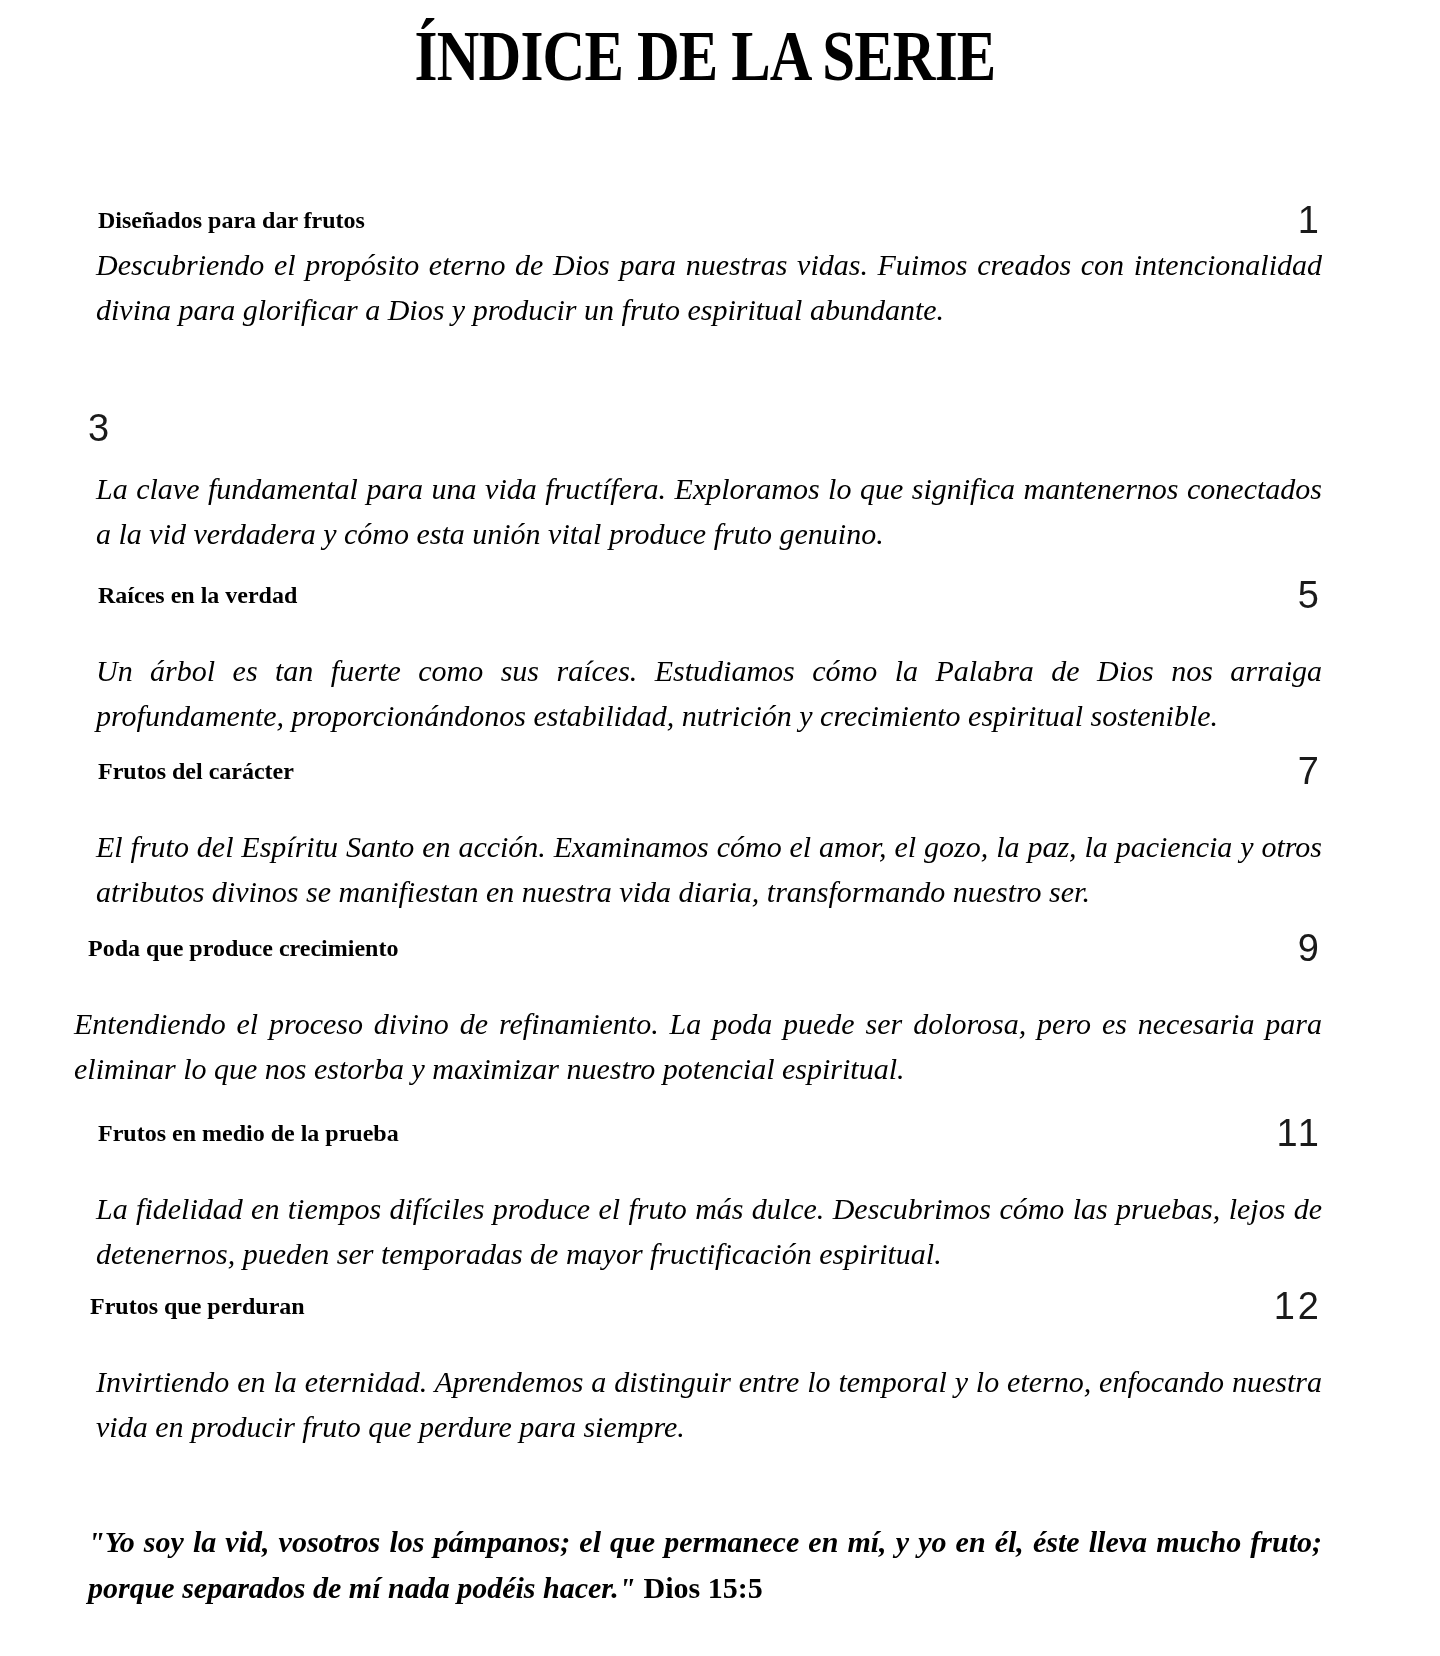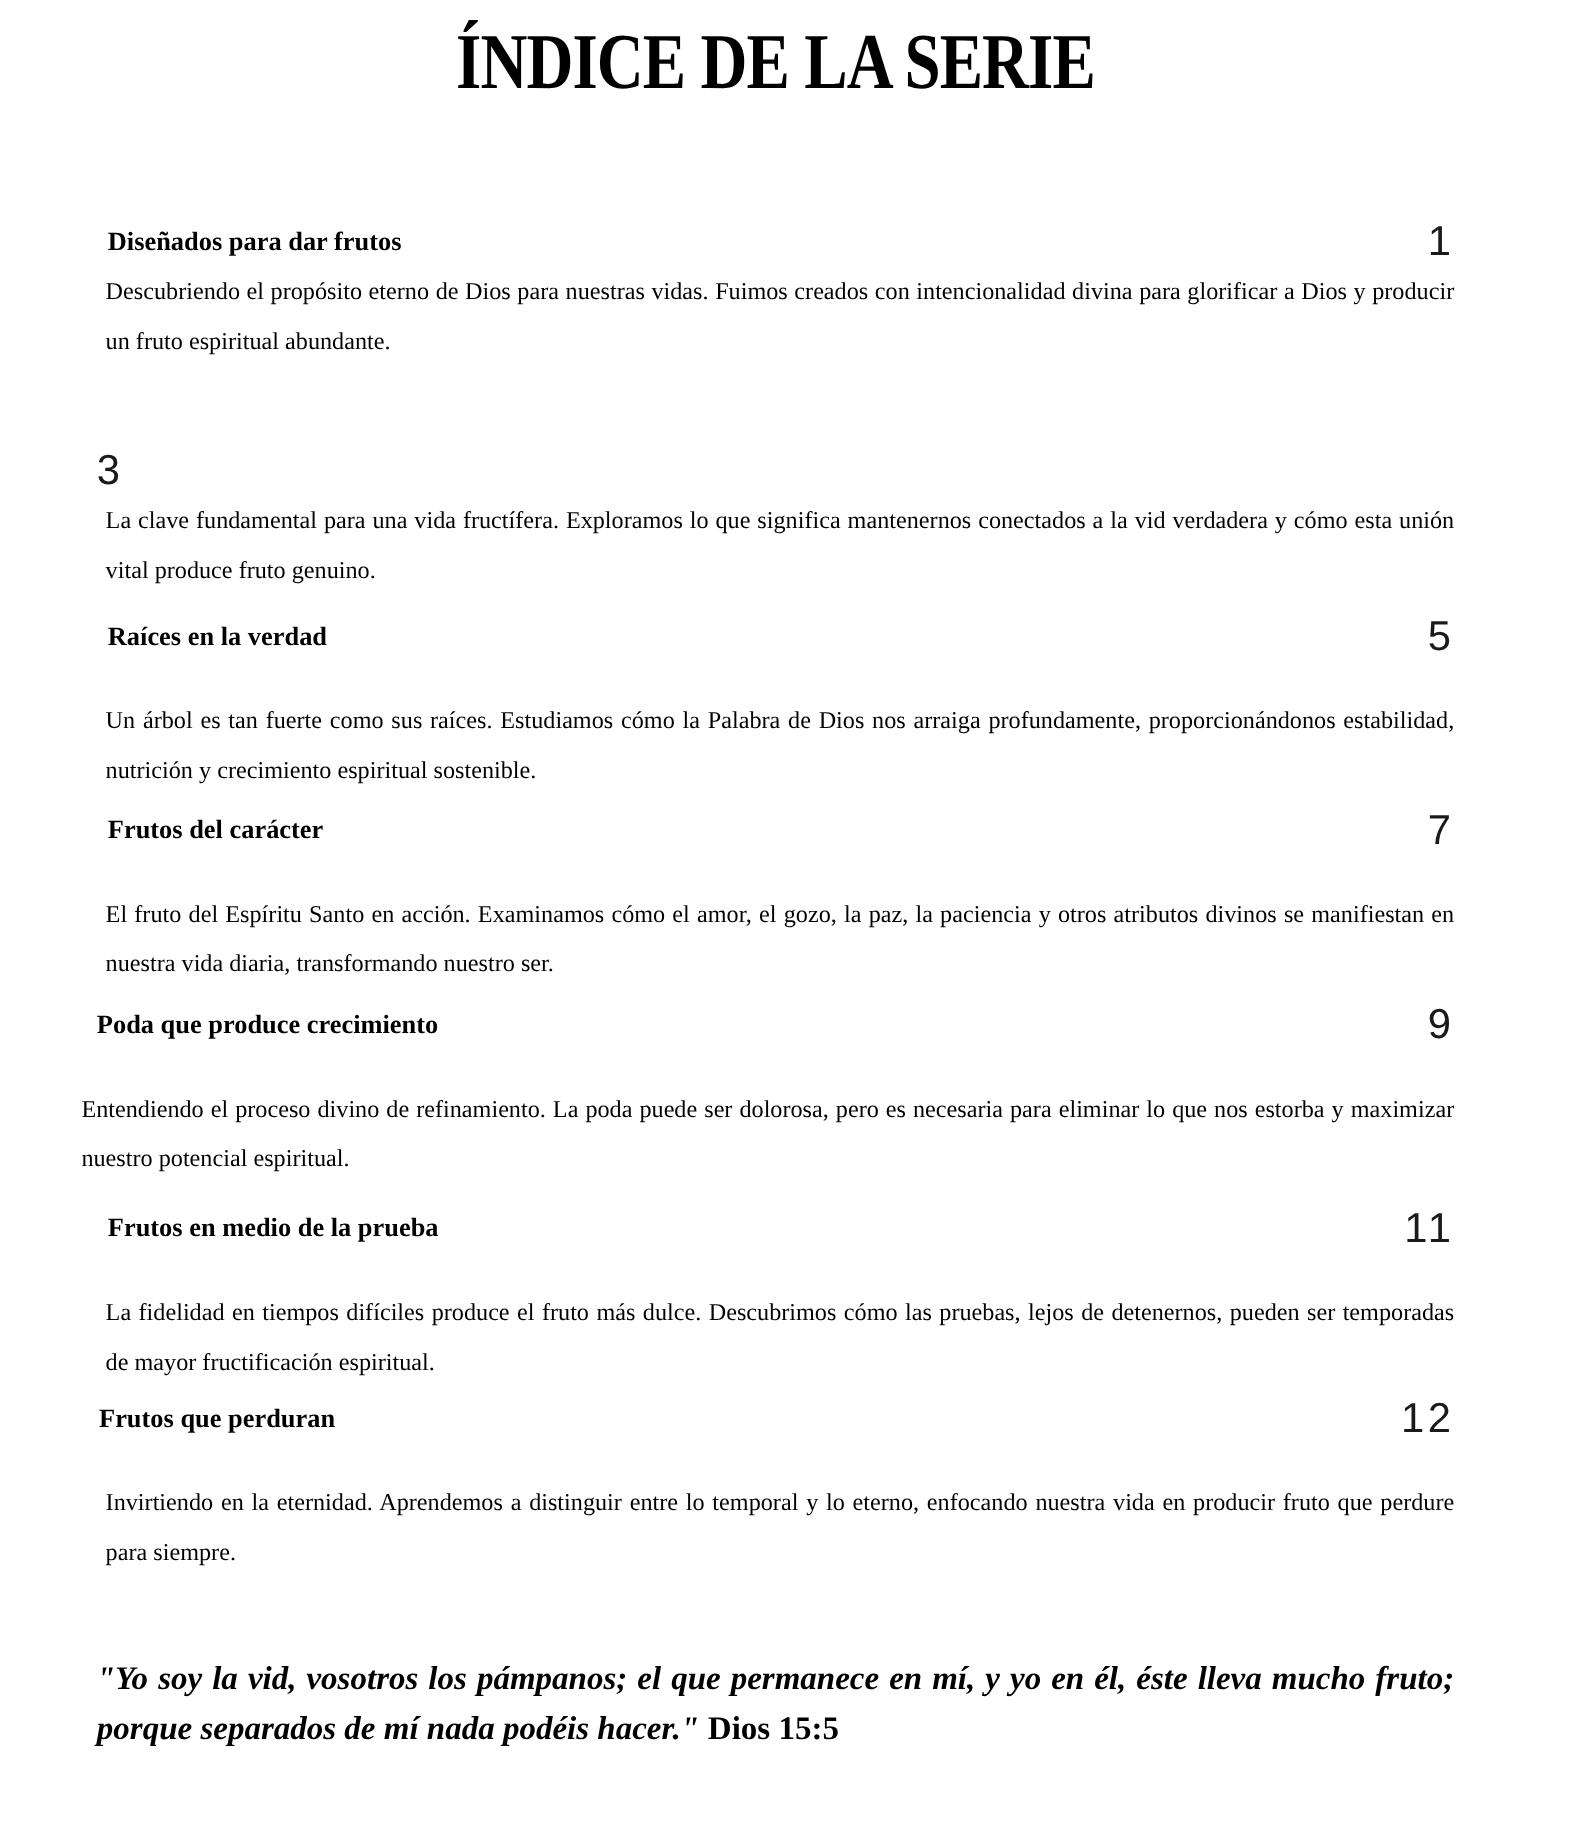--- a/index.html
+++ b/index.html
@@ -57,30 +57,31 @@
     font-size: 38px;
     line-height: 40px;
     letter-spacing: 3px;
     color: #1a1a1a;
   }
 
   .entry-desc {
     margin-top: 33px;
     padding-left: 8px;
     font-family: "Liberation Serif", serif;
-    font-size: 22px;
+    font-style: italic;
+    font-size: 30px;
     line-height: 45px;
     text-align: justify;
   }
 
   
   .entry:nth-child(1) .entry-desc { margin-top: 2px; }
   .entry:nth-child(1) { margin-bottom: 40px; }
   .entry:nth-child(2) .entry-page { margin-top: 36px; }   
-  .entry:nth-child(2) .entry-desc { margin-top: 2px; }
+  .entry:nth-child(2) .entry-desc { margin-top: 18px; }
   .entry:nth-child(2) { margin-bottom: 19px; }
   .entry:nth-child(3) { margin-bottom: 13px; }
   .entry:nth-child(4) { margin-bottom: 14px; }
   .entry:nth-child(5) .entry-title { padding-left: 0; }
   .entry:nth-child(5) .entry-desc { margin-left: -22px; }
   .entry:nth-child(5) { margin-bottom: 22px; }
   .entry:nth-child(6) { margin-bottom: 10px; }
   .entry:nth-child(7) .entry-title { padding-left: 2px; }
   .entry:nth-child(7) { margin-bottom: 0; }
 

